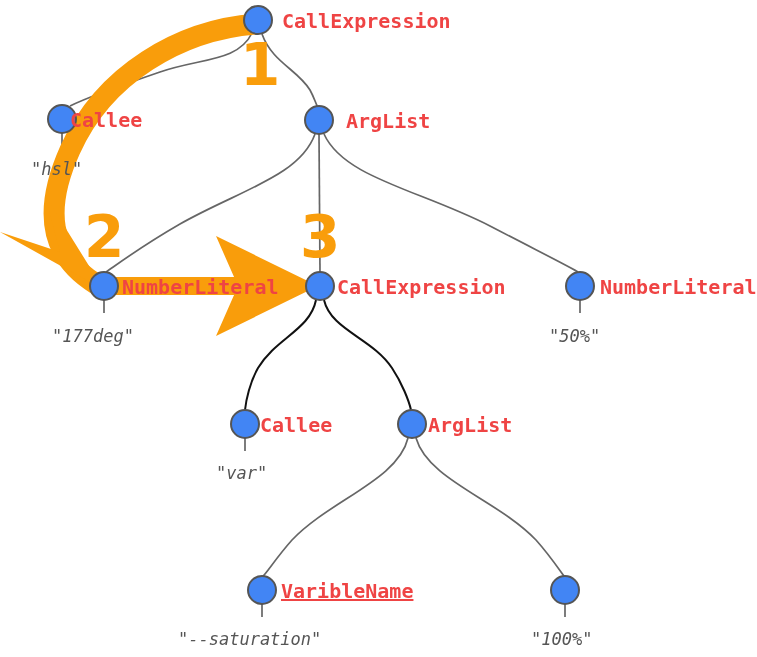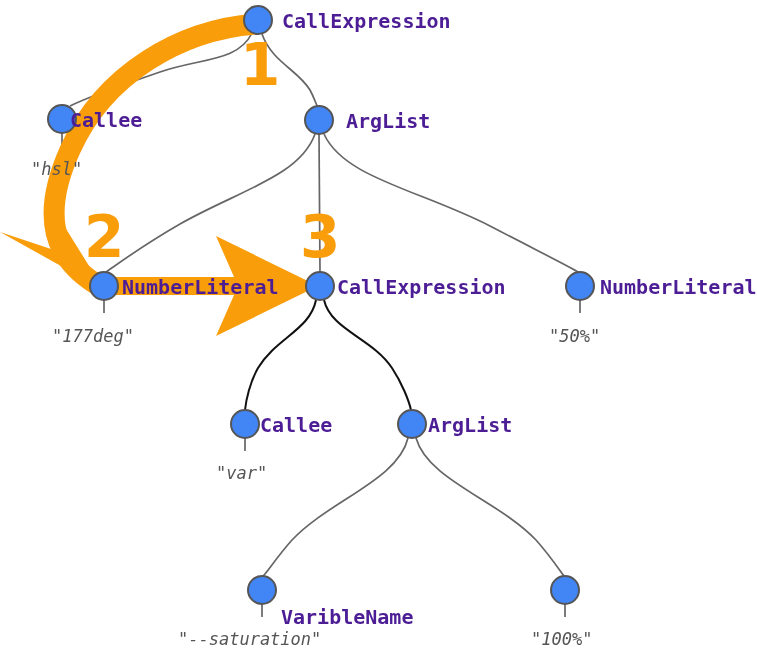--- a/index.html
+++ b/index.html
@@ -23,21 +23,21 @@
     left: 0;
     top: 0;
     width: 757px;
     height: 657px;
   }
   .node-label {
     position: absolute;
     font-family: "DejaVu Sans Mono", "Liberation Mono", monospace;
     font-size: 20px;
     font-weight: 700;
-    color: #4c1d95;
+    color: #ef4444;
     white-space: nowrap;
     letter-spacing: 0px;
     line-height: 1;
   }
   .node-value {
     position: absolute;
     font-family: "DejaVu Sans Mono", "Liberation Mono", monospace;
     font-size: 17px;
     font-style: italic;
     font-weight: 400;
@@ -119,21 +119,21 @@
   </svg>
 
   <div class="node-label" style="left:282px; top:11px;">CallExpression</div>
   <div class="node-label" style="left:70px;  top:110px;">Callee</div>
   <div class="node-label" style="left:346px; top:111px;">ArgList</div>
   <div class="node-label" style="left:122px; top:277px;">NumberLiteral</div>
   <div class="node-label" style="left:337px; top:277px;">CallExpression</div>
   <div class="node-label" style="left:600px; top:277px;">NumberLiteral</div>
   <div class="node-label" style="left:260px; top:415px;">Callee</div>
   <div class="node-label" style="left:428px; top:415px;">ArgList</div>
-  <div class="node-label" style="left:281px; top:607px;">VaribleName</div>
+  <div class="node-label" style="left:281px; top:581px;text-decoration:underline;">VaribleName</div>
 
   <div class="node-value" style="left:31px;  top:161px;">"hsl"</div>
   <div class="node-value" style="left:52px;  top:328px;">"177deg"</div>
   <div class="node-value" style="left:549px; top:328px;">"50%"</div>
   <div class="node-value" style="left:216px; top:465px;">"var"</div>
   <div class="node-value" style="left:178px; top:631px;">"--saturation"</div>
   <div class="node-value" style="left:531px; top:631px;">"100%"</div>
 
   <div class="step-number" style="left:240px; top:36px;">1</div>
   <div class="step-number" style="left:84px;  top:208px;">2</div>

